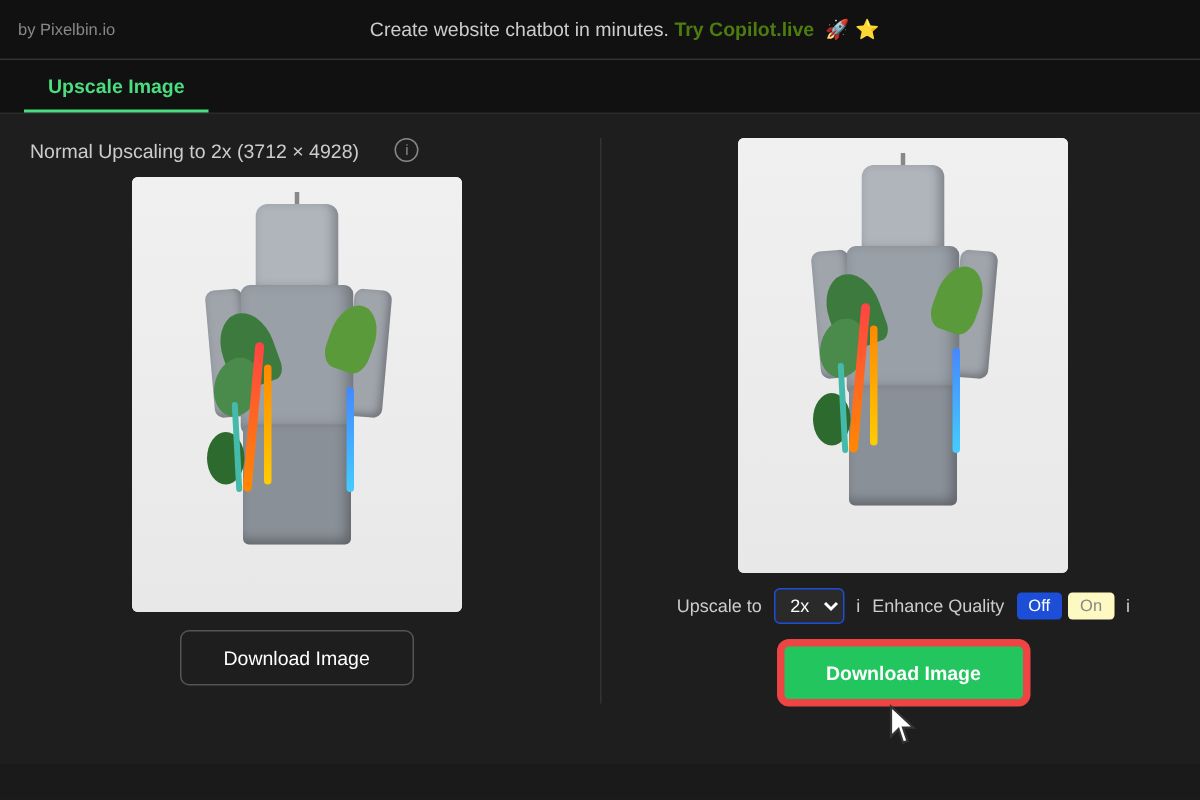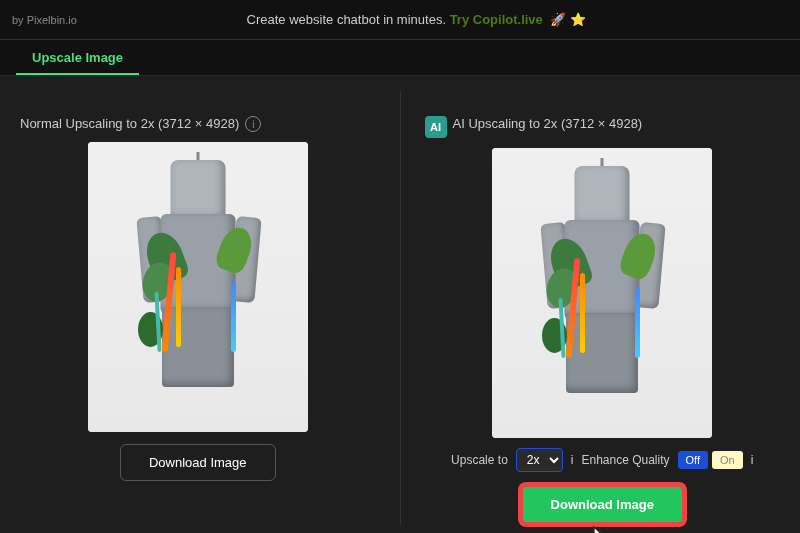--- a/index.html
+++ b/index.html
@@ -85,26 +85,25 @@
     .panel {
       flex: 1;
       display: flex;
       flex-direction: column;
       align-items: center;
     }
 
     .panel-header {
       width: 100%;
       display: flex;
-      align-items: flex-start;
-      gap: 6px;
+      align-items: center;
+      gap: 24px;
       margin-bottom: 10px;
       font-size: 13px;
       color: #ccc;
-      margin-top: 24px;
     }
 
     .panel-header .info-icon {
       width: 16px;
       height: 16px;
       border-radius: 50%;
       border: 1px solid #888;
       display: flex;
       align-items: center;
       justify-content: center;
@@ -468,24 +467,20 @@
         </div>
       </div>
     </div>
 
     <button class="download-btn-normal">Download Image</button>
   </div>
 
   <div class="divider-v"></div>
 
   <div class="panel">
-    <div class="panel-header">
-      <div class="ai-icon">AI</div>
-      <span>AI Upscaling to 2x (3712 × 4928)</span>
-    </div>
 
     <div class="image-box">
       <div class="robot-image">
         <div class="robot-bg"></div>
         <div class="robot-body">
           <div class="r-antenna"></div>
           <div class="r-head"></div>
           <div class="r-left-arm"></div>
           <div class="r-right-arm"></div>
           <div class="r-torso"></div>

